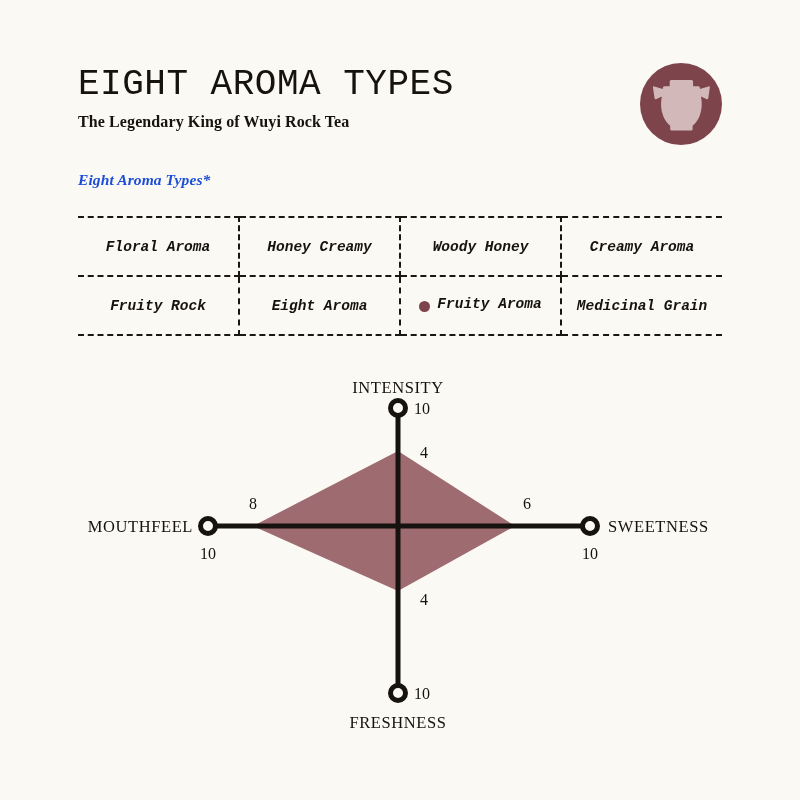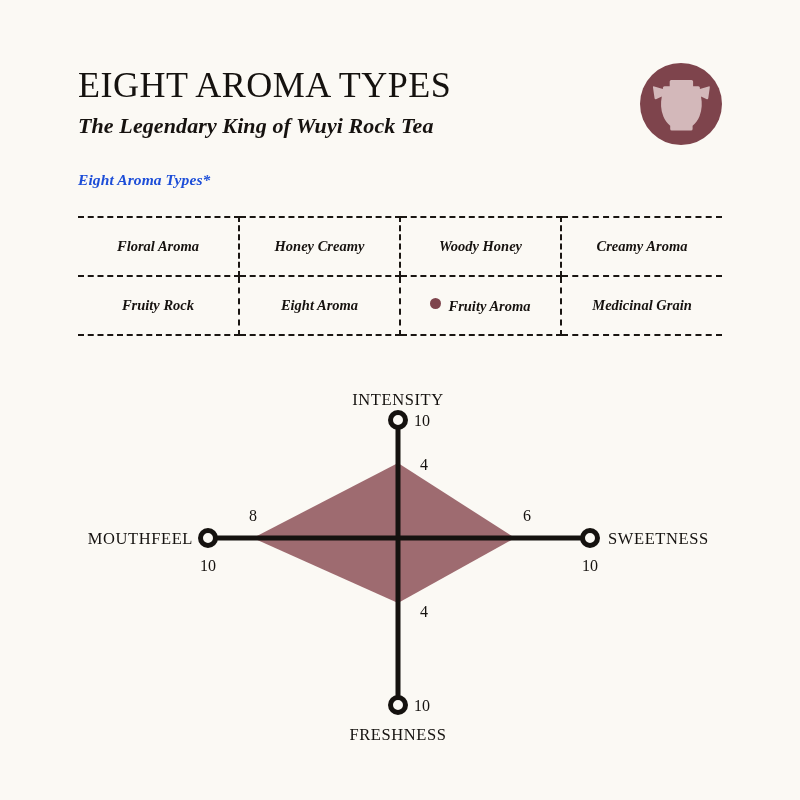--- a/index.html
+++ b/index.html
@@ -32,27 +32,26 @@
     top: 66px;
     width: 560px;
   }
   .doc-title {
     font-size: 36px;
     letter-spacing: 0.5px;
     line-height: 1.06;
     font-weight: 400;
     margin: 0;
     color: #15120F;
-    font-family: Liberation Serif, serif;
+    font-family: Liberation Mono, monospace;
   }
   .doc-subtitle {
     margin: 9px 0 16px 0;
-    font-size: 22px;
+    font-size: 16px;
     font-weight: bold;
-    font-style: italic;
     letter-spacing: 0.1px;
     color: #16120F;
   }
 
   .logo-badge {
     position: absolute;
     left: 640px;
     top: 63px;
     width: 82px;
     height: 82px;
@@ -105,37 +104,38 @@
   }
   .aroma-table tr.row-top td {
     border-top: 2px dashed #1A1612;
     border-bottom: 2px dashed #1A1612;
   }
   .aroma-table tr.row-bottom td {
     border-bottom: 2px dashed #1A1612;
   }
   .cell-inner {
     display: inline-flex;
-    align-items: flex-start;
+    align-items: flex-end;
     justify-content: center;
     gap: 7px;
+    font-family: Liberation Mono, monospace;
   }
   .marker-dot {
     width: 11px;
     height: 11px;
     border-radius: 50%;
     background: #7E444C;
     flex: 0 0 auto;
   }
 
   
   .sensory-figure {
     position: absolute;
     left: 0;
-    top: 380px;
+    top: 368px;
     width: 716px;
     height: 370px;
   }
   .sensory-figure svg {
     display: block;
     width: 800px;
     height: 370px;
   }
   .axis-name {
     font-family: "Liberation Serif", "DejaVu Serif", serif;

